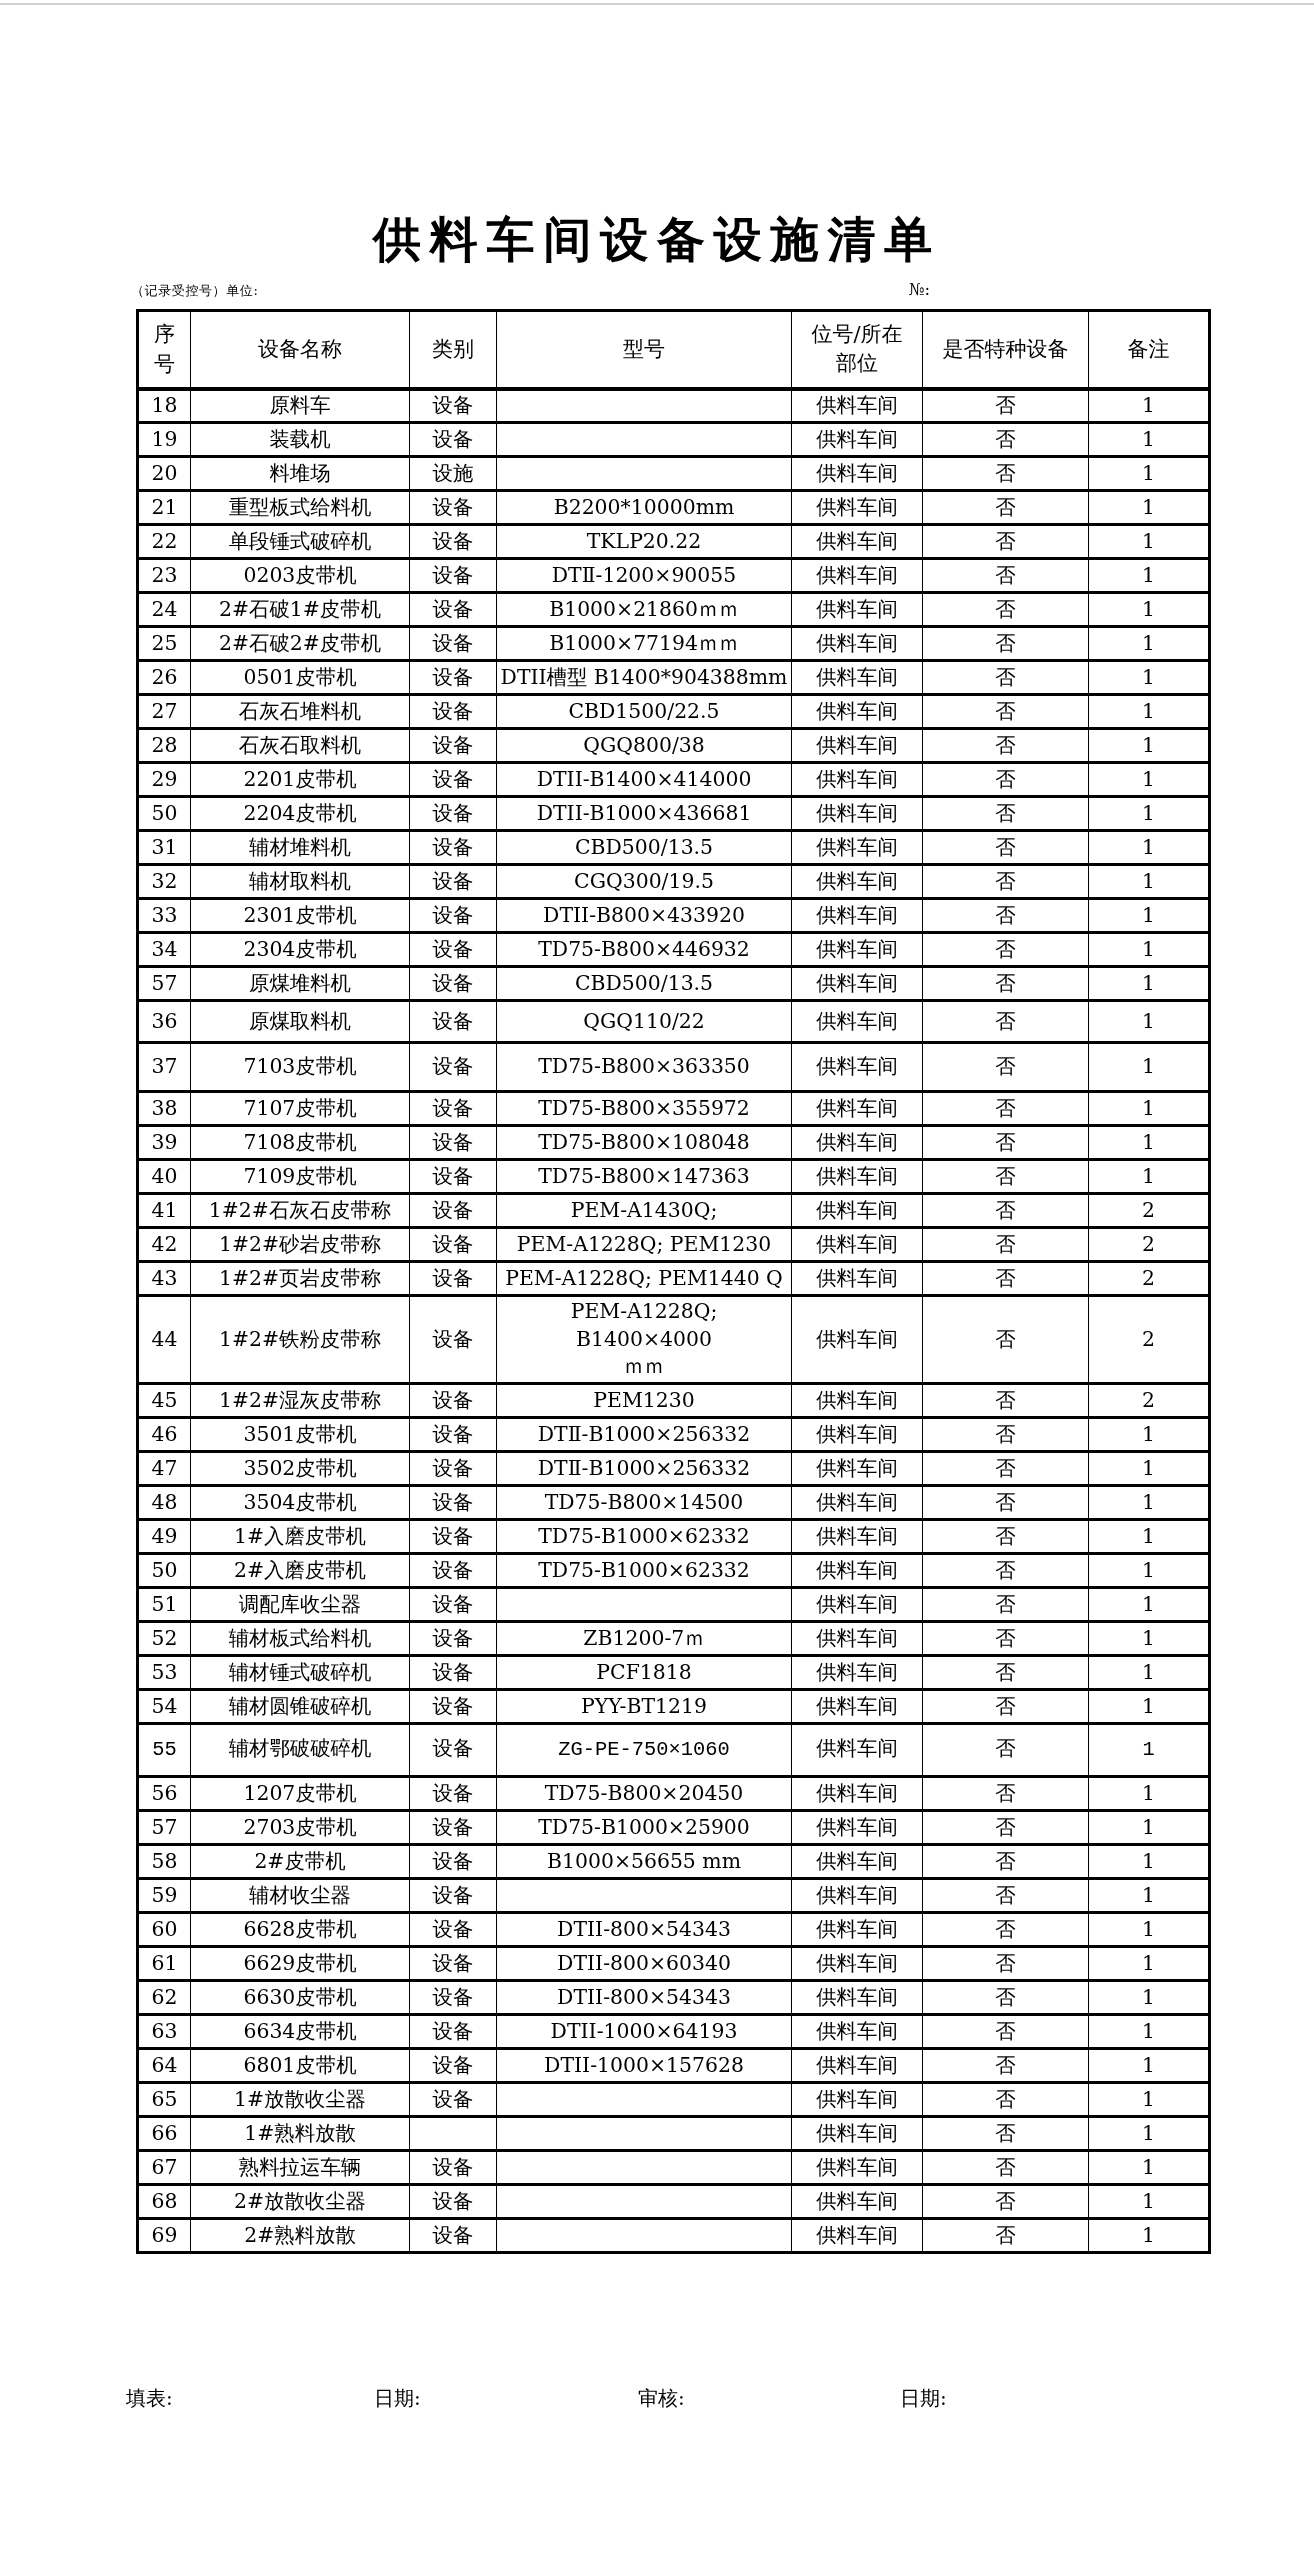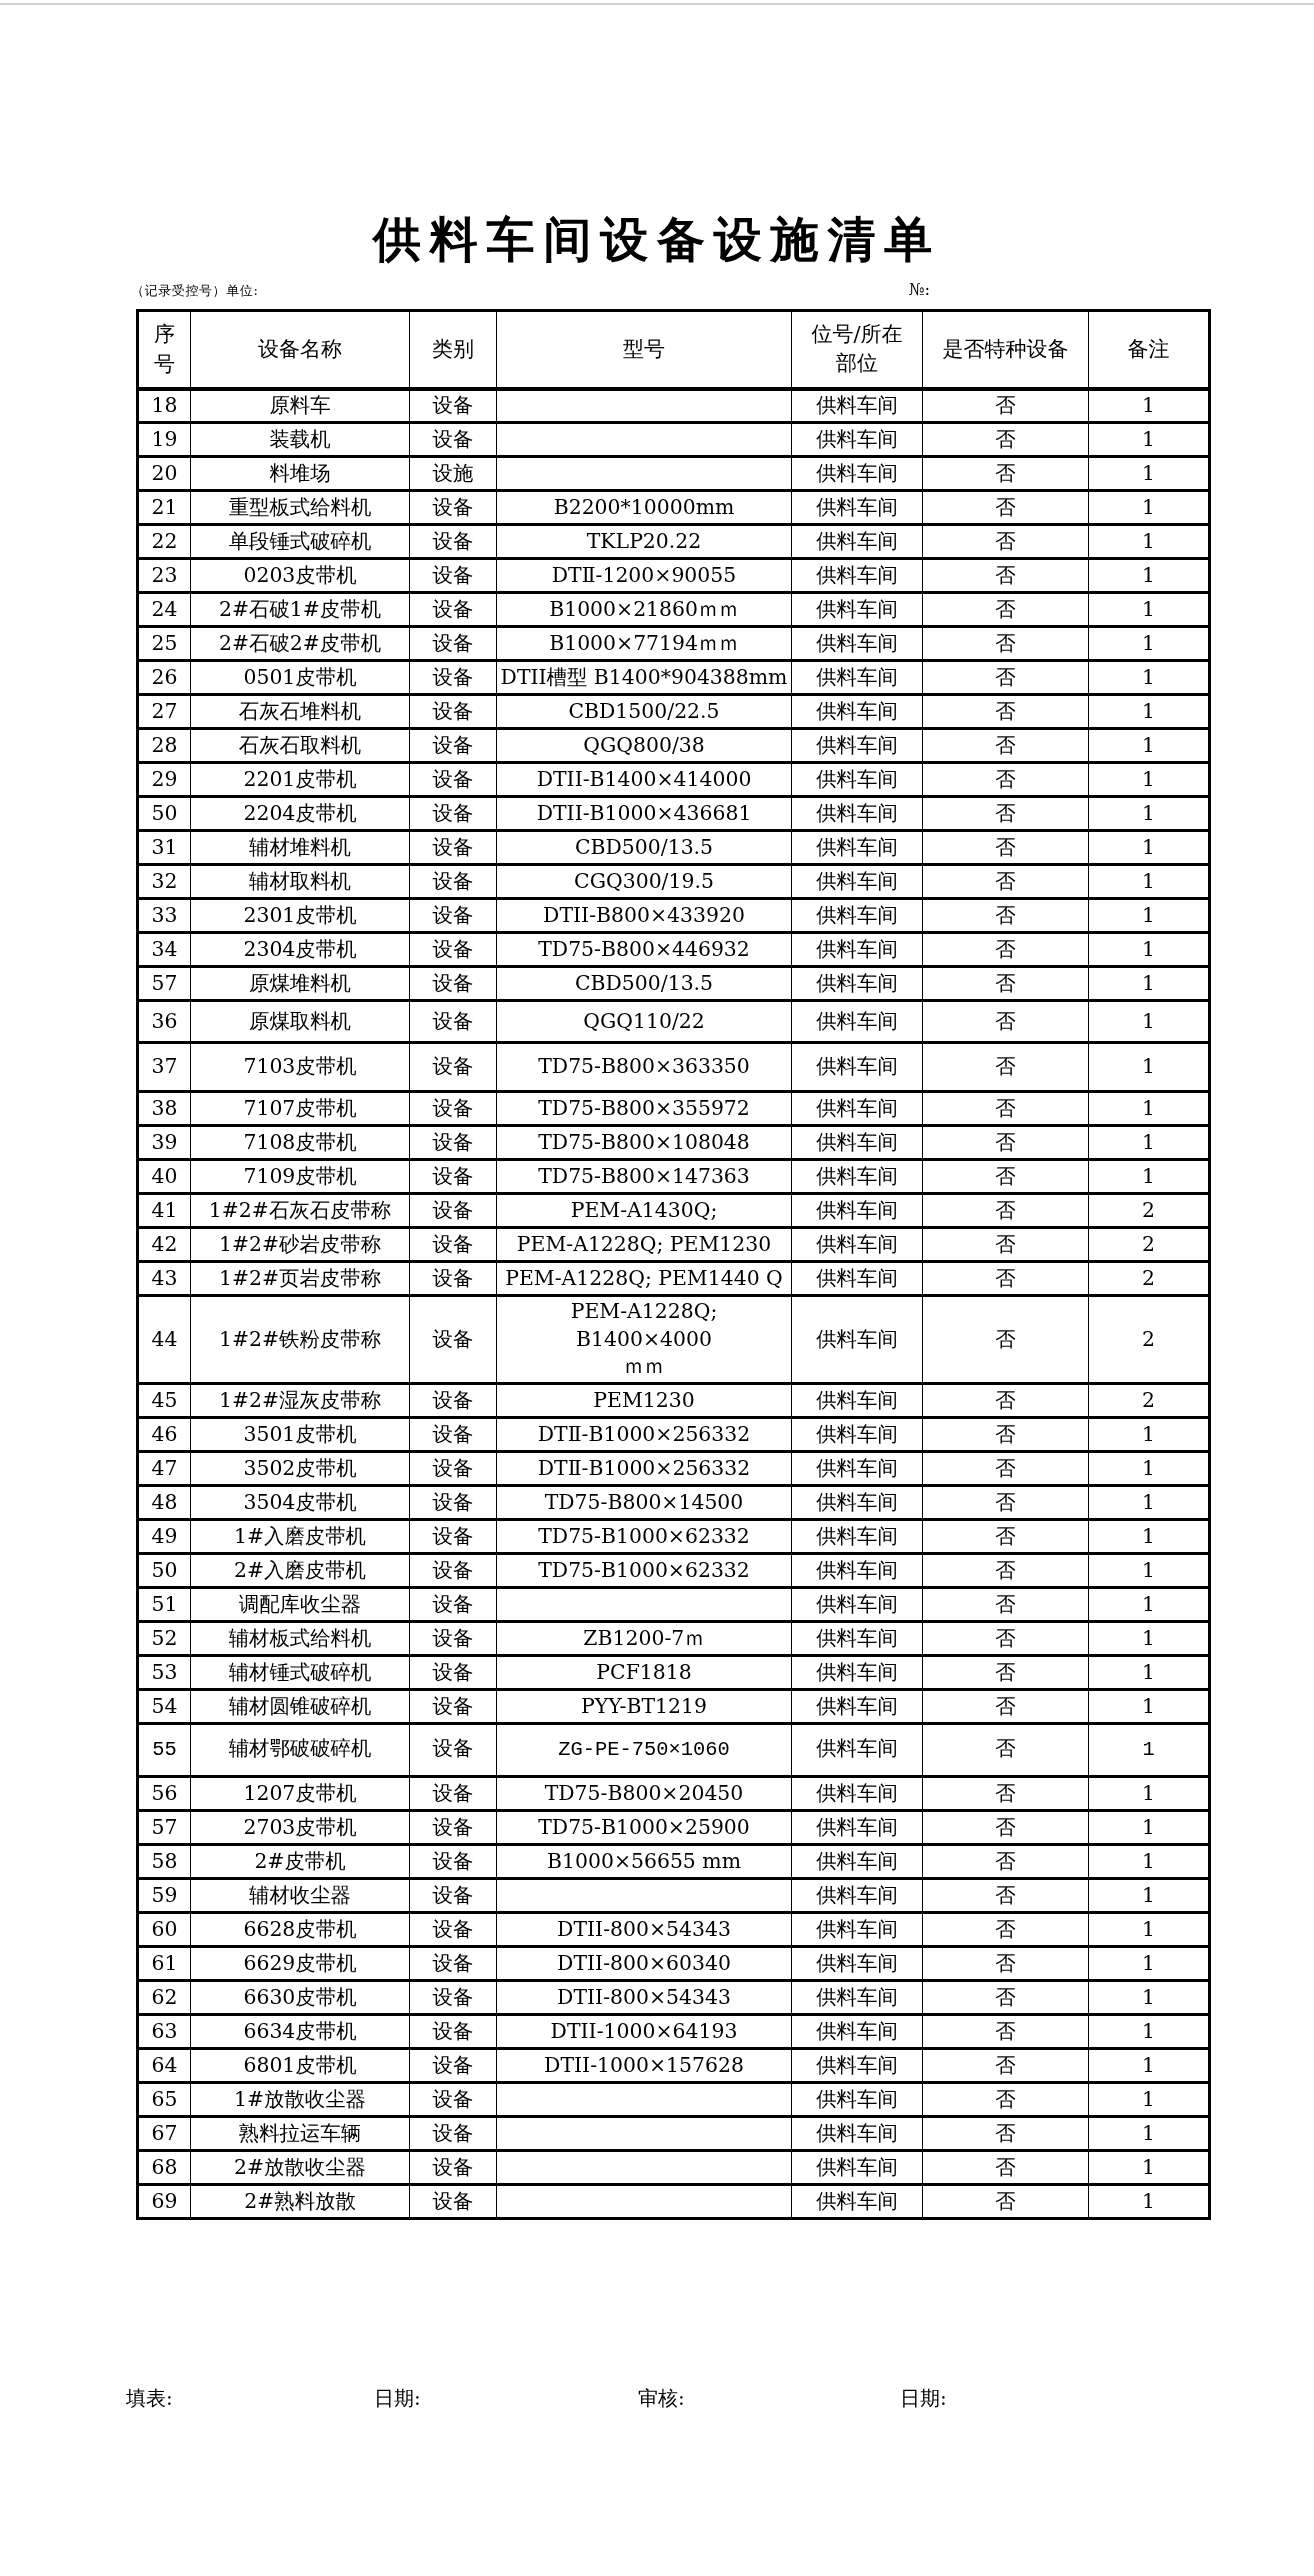--- a/index.html
+++ b/index.html
@@ -500,20 +500,29 @@
       <tr>
         <td class="c-no">65</td>
         <td class="c-name">1#放散收尘器</td>
         <td class="c-cat">设备</td>
         <td class="c-model"></td>
         <td class="c-loc">供料车间</td>
         <td class="c-special">否</td>
         <td class="c-note">1</td>
       </tr>
       <tr>
+        <td class="c-no">66</td>
+        <td class="c-name">1#熟料放散</td>
+        <td class="c-cat"></td>
+        <td class="c-model"></td>
+        <td class="c-loc">供料车间</td>
+        <td class="c-special">否</td>
+        <td class="c-note">1</td>
+      </tr>
+      <tr>
         <td class="c-no">67</td>
         <td class="c-name">熟料拉运车辆</td>
         <td class="c-cat">设备</td>
         <td class="c-model"></td>
         <td class="c-loc">供料车间</td>
         <td class="c-special">否</td>
         <td class="c-note">1</td>
       </tr>
       <tr>
         <td class="c-no">68</td>

